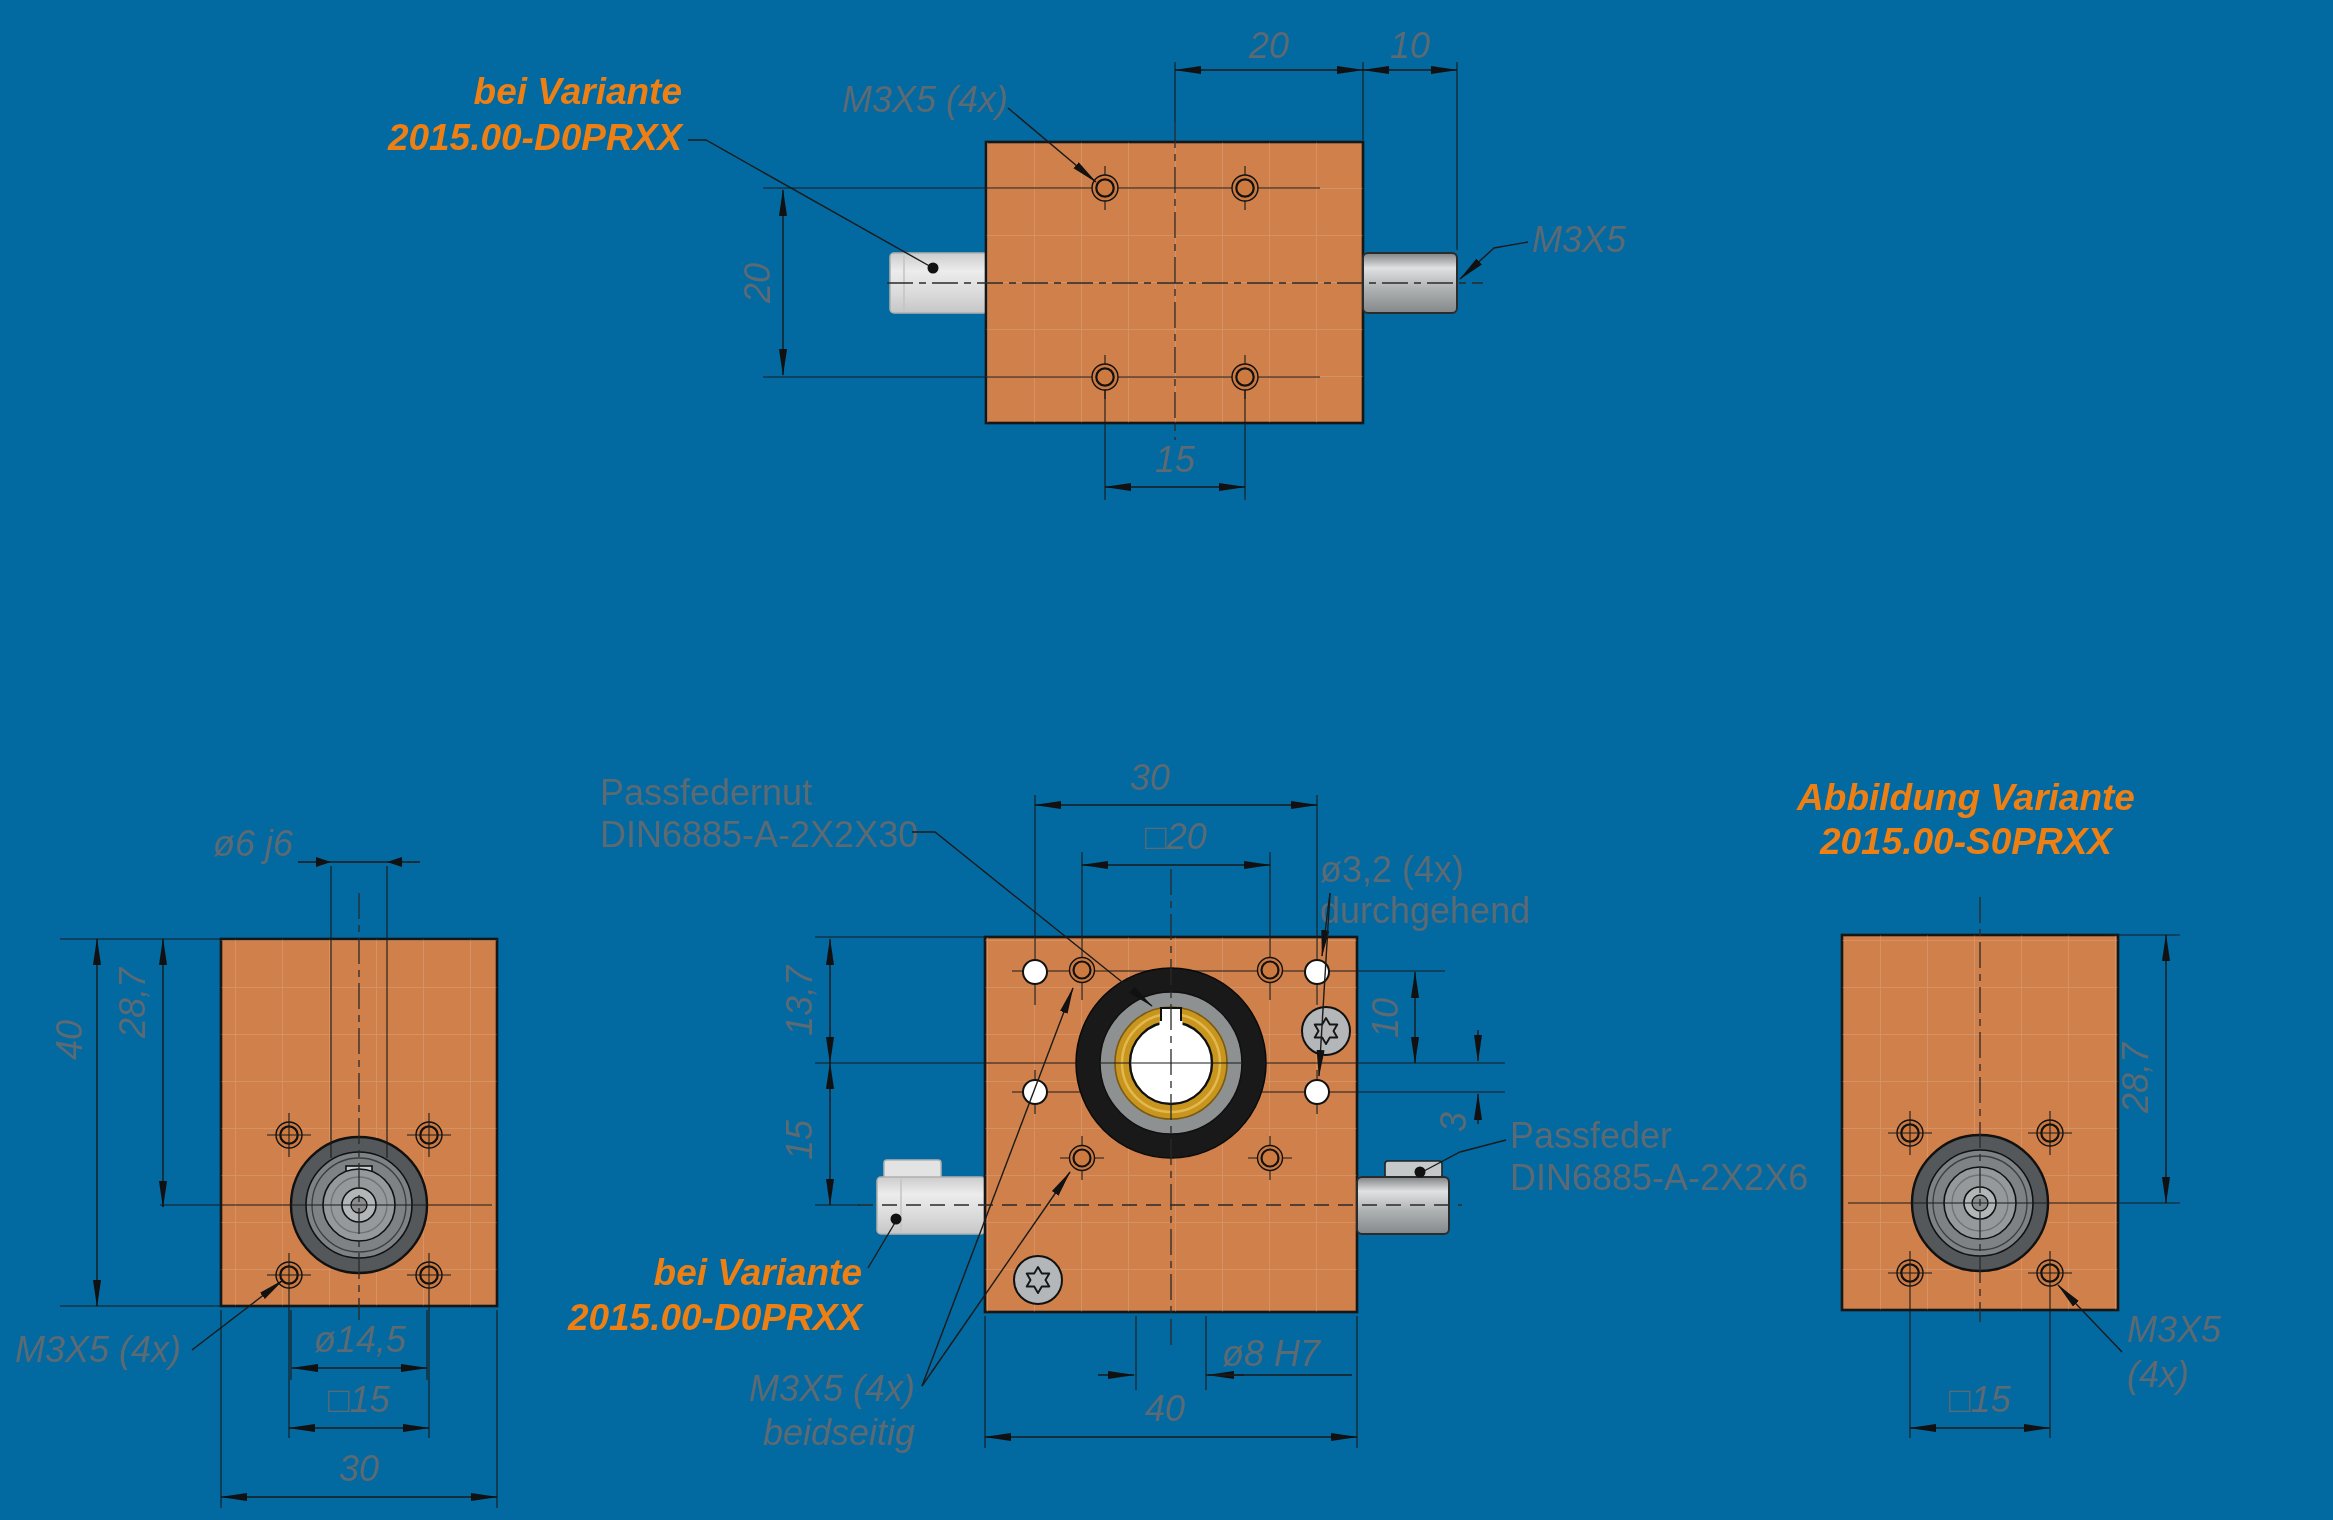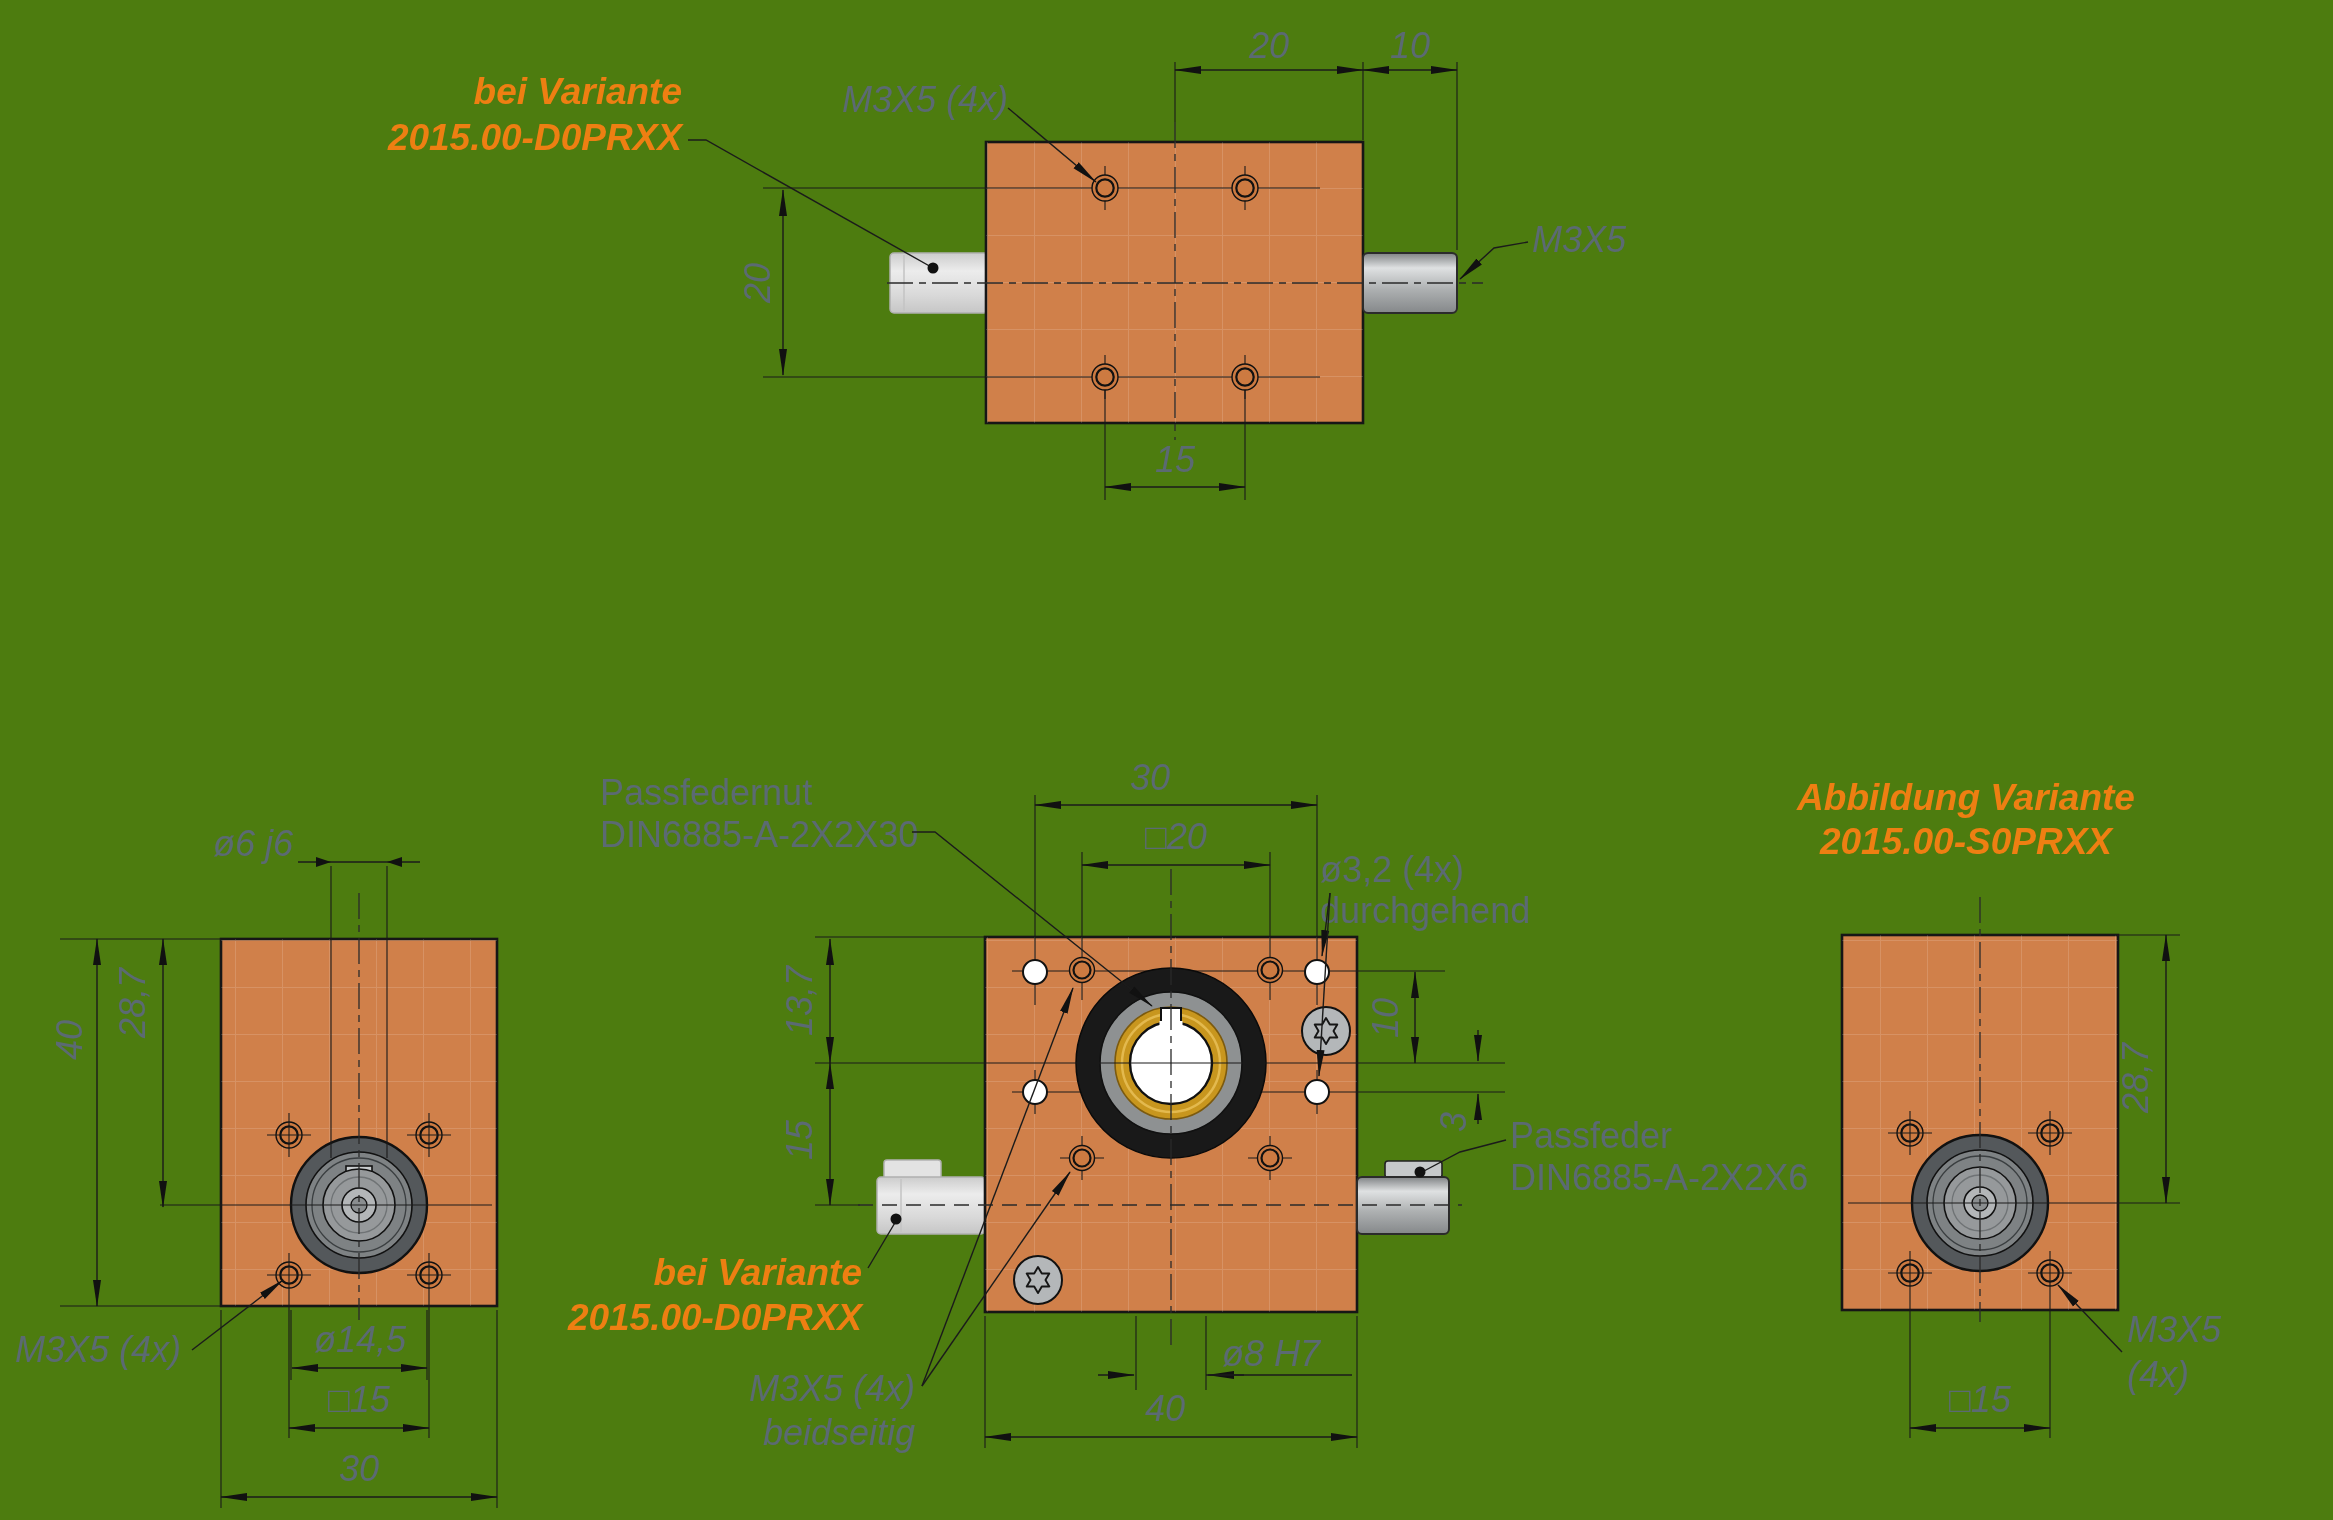--- a/index.html
+++ b/index.html
@@ -1,16 +1,16 @@
 <!DOCTYPE html>
 <html><head>
 <meta charset="utf-8">
 <style>
   html,body{margin:0;padding:0;background:#ffffff;}
-  .page{position:relative;width:2333px;height:1520px;background:#4d7c0f;font-family:"Liberation Sans",sans-serif;}
+  .page{position:relative;width:2333px;height:1520px;background:#0369a1;font-family:"Liberation Sans",sans-serif;}
   svg text{font-family:"Liberation Sans",sans-serif;}
   .ln{stroke:#1b1b1b;stroke-width:1.4;fill:none;}
   .lnth{stroke:#1b1b1b;stroke-width:1.1;fill:none;}
   .cl{stroke:#2a2a2a;stroke-width:1.3;fill:none;stroke-dasharray:26 6 7 6;}
   .axis{stroke:#2a2a2a;stroke-width:1.5;fill:none;stroke-dasharray:15 9;}
   .dimtxt{font-size:36px;font-style:italic;fill:#5b6a73;}
   .lbl{font-size:36px;fill:#5b6a73;}
   .lbli{font-size:36px;font-style:italic;fill:#5b6a73;}
   .org{font-size:37px;font-style:italic;fill:#ee7f12;font-weight:600;}
   .torx{stroke:#161616;stroke-width:1.9;fill:none;stroke-linejoin:round;}

